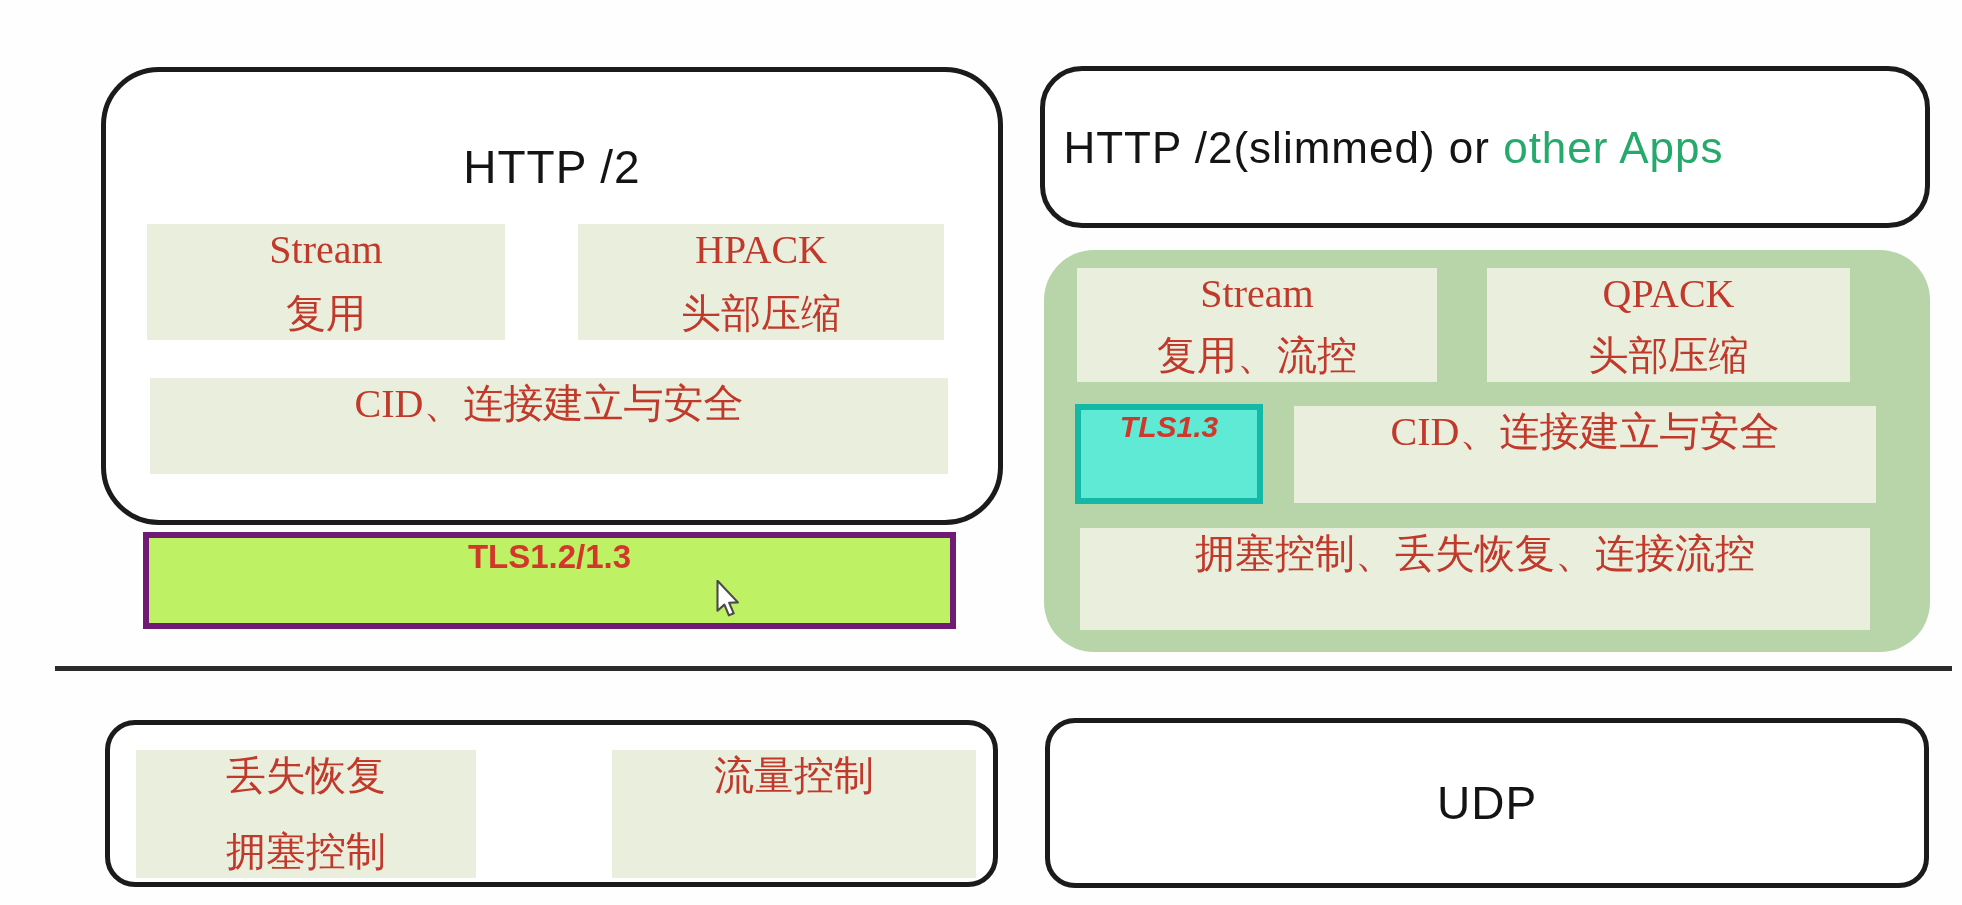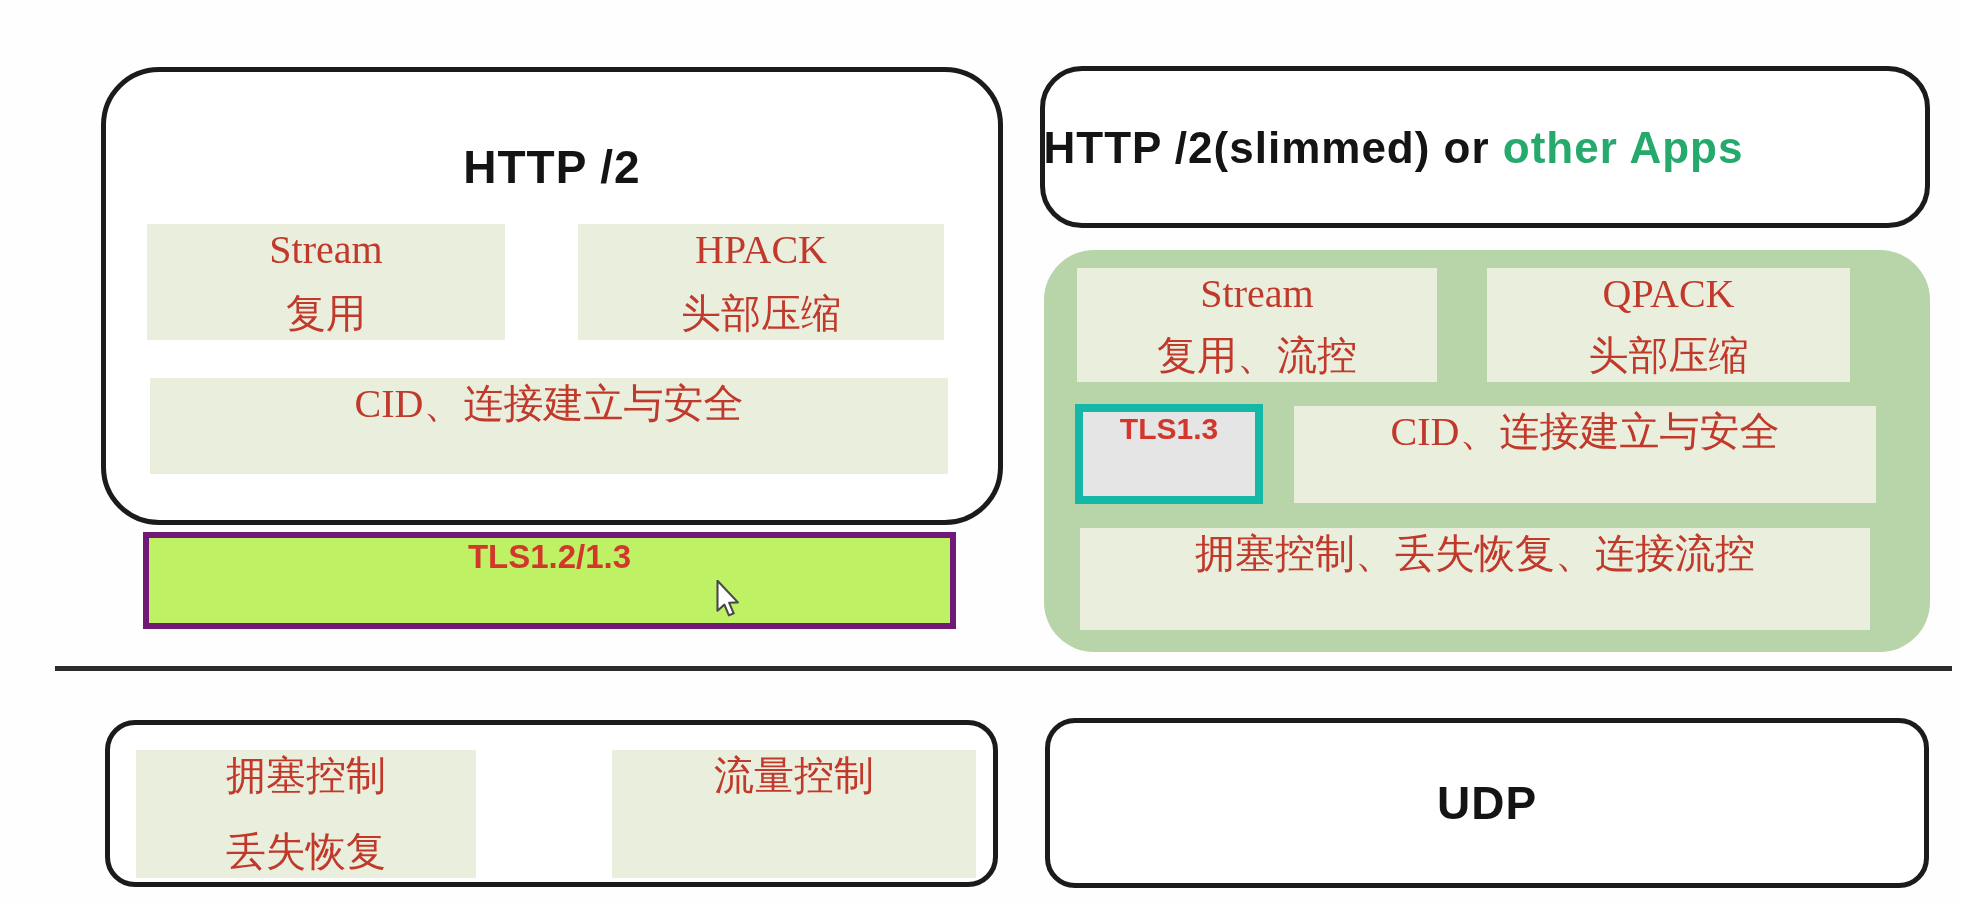--- a/index.html
+++ b/index.html
@@ -13,28 +13,28 @@
   }
   .pale{
     background:#eaeedc;display:flex;flex-direction:column;align-items:center;justify-content:space-between;
     text-align:center;
   }
   .serif-red{
     font-family:"Liberation Serif","DejaVu Serif",serif;
     color:#c0392b;font-size:40px;line-height:52px;white-space:nowrap;
   }
   .hand{
-    color:#141414;font-weight:700;letter-spacing:1px;white-space:nowrap;
+    color:#141414;font-weight:400;letter-spacing:1px;white-space:nowrap;
   }
   .tls-text{
     font-family:"Liberation Sans","DejaVu Sans",sans-serif;
     color:#d2372b;font-weight:700;white-space:nowrap;
   }
   .olive{border:6px solid #701a75;background:#bef264;}
-  .olive-dark{border:8px solid #14b8a6;background:#e5e5e5;}
+  .olive-dark{border:6px solid #14b8a6;background:#5eead4;font-style:italic;}
   .quic{background:#b7d5a8;border-radius:50px;}
   .divider{background:#2b2b2b;}
   .accent-green{color:#26a96c;}
 </style>
 </head>
 <body>
 
 <div class="stage">
 
   <div class="abs panel" style="left:101px;top:67px;width:902px;height:458px;border-radius:58px;"></div>
@@ -61,22 +61,22 @@
 
   <svg class="abs" style="left:716px;top:580px;" width="30" height="42" viewBox="0 0 20 28">
     <polygon points="1,0.5 1,20.5 5.6,16.4 8.6,23.6 11.8,22.2 8.8,15.2 14.6,14.9" fill="#ffffff" stroke="#4a4a4a" stroke-width="1.4" stroke-linejoin="round"></polygon>
   </svg>
 
   <div class="abs divider" style="left:55px;top:666px;width:1897px;height:5px;"></div>
 
   <div class="abs panel" style="left:105px;top:720px;width:893px;height:167px;border-radius:30px;"></div>
 
   <div class="abs pale" style="left:136px;top:750px;width:340px;height:128px;">
+    <span class="serif-red">丢失恢复</span>
     <span class="serif-red">拥塞控制</span>
-    <span class="serif-red">丢失恢复</span>
   </div>
 
 
   <div class="abs pale" style="left:612px;top:750px;width:364px;height:128px;">
     <span class="serif-red">流量控制</span>
   </div>
 
   <div class="abs panel" style="left:1040px;top:66px;width:890px;height:162px;border-radius:42px;"></div>
 
   <div class="abs hand" style="left:1040px;top:123px;width:707px;font-size:44px;text-align:center;">

